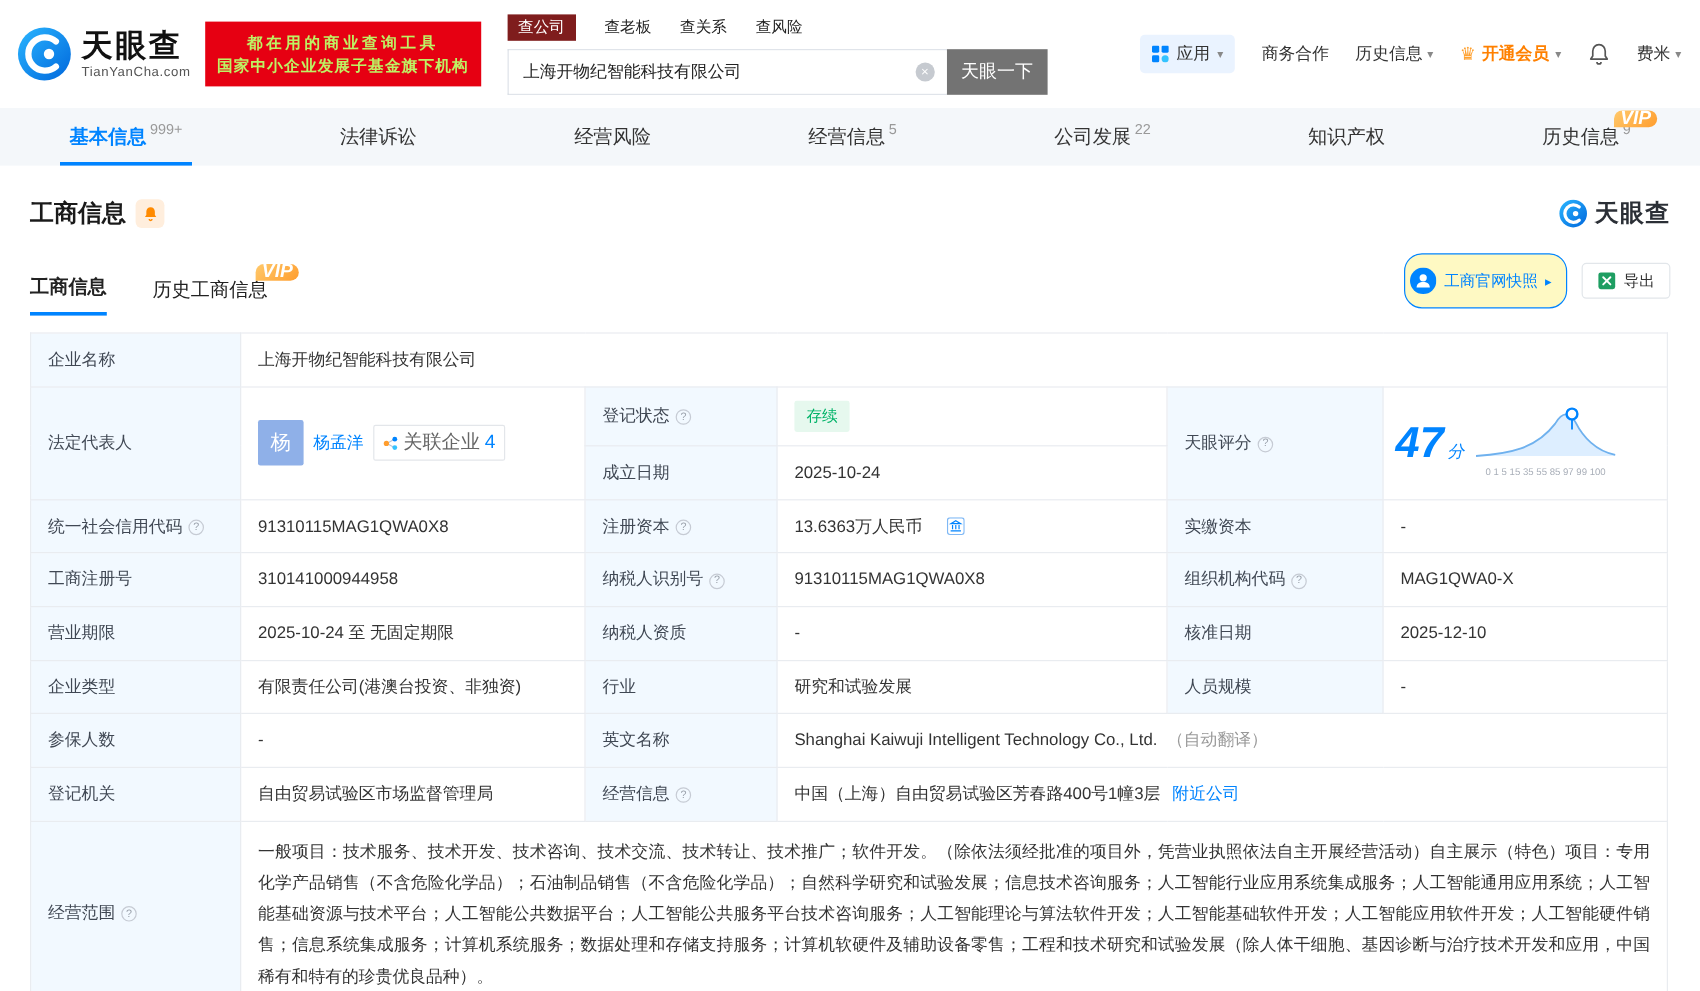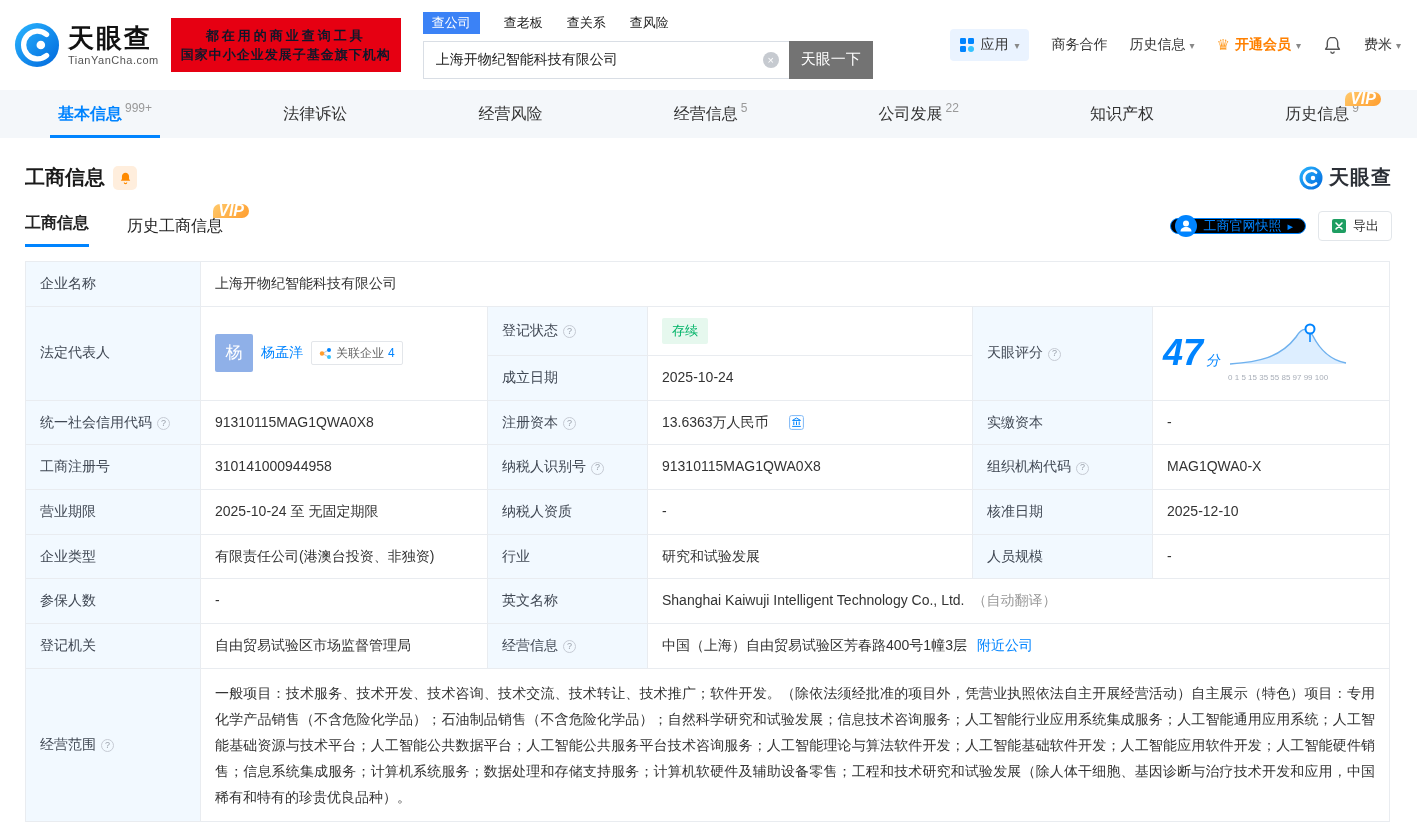--- a/index.html
+++ b/index.html
@@ -6,27 +6,27 @@
   body {
     width: 1417px; height: 826px; overflow: hidden; background: #fff;
     font-family: "Liberation Sans", "DejaVu Sans", sans-serif; color: #333;
   }
   
   .header { display: flex; align-items: center; height: 90px; padding: 0 16px 0 14px; }
   .logo { display: flex; align-items: center; gap: 8px; cursor: pointer; }
   .logo-icon { width: 46px; height: 46px; display: block; }
   .logo-brand { font-size: 26px; font-weight: 700; color: #111; letter-spacing: 2px; line-height: 28px; }
   .logo-domain { font-size: 11px; color: #555; letter-spacing: .5px; margin-top: 2px; }
-  .banner { background: #e60012; color: #0f172a; text-align: center; padding: 8px 10px; margin-left: 12px; }
+  .banner { background: #e60012; color: #bef264; text-align: center; padding: 8px 10px; margin-left: 12px; }
   .banner-line1 { font-size: 13px; font-weight: 700; letter-spacing: 3px; line-height: 19px; }
   .banner-line2 { font-size: 13px; font-weight: 700; letter-spacing: 1px; line-height: 19px; }
   .search-area { margin-left: 22px; }
   .search-tabs { display: flex; align-items: center; gap: 24px; margin-bottom: 7px; }
   .stab { font-size: 13px; color: #222; cursor: pointer; }
-  .stab.active { background: #3b82f6; color: #fff; padding: 2px 9px; }
+  .stab.active { background: #7f1d1d; color: #fff; padding: 2px 9px; }
   .search-row { display: flex; }
   .search-box { position: relative; width: 366px; height: 38px; border: 1px solid #d9dee5; border-right: none; background: #fff; }
   .search-input { width: 100%; height: 100%; border: none; outline: none; padding: 0 34px 0 12px; font-size: 14px; color: #222; font-family: inherit; }
   .clear-icon { position: absolute; right: 10px; top: 50%; transform: translateY(-50%); width: 16px; height: 16px; border-radius: 50%;
     background: #c6cad0; color: #fff; font-size: 11px; display: flex; align-items: center; justify-content: center; cursor: pointer; }
   .search-btn { width: 84px; height: 38px; background: #737373; border: none; color: #fff; font-size: 15px; cursor: pointer; font-family: inherit; }
   .header-right { margin-left: auto; display: flex; align-items: center; gap: 22px; font-size: 14px; color: #333; white-space: nowrap; }
   .apps-chip { display: flex; align-items: center; gap: 6px; background: #eaf3ff; border-radius: 4px; padding: 7px 10px; cursor: pointer; }
   .caret { font-size: 10px; color: #888; }
   .hlink { display: flex; align-items: center; gap: 4px; cursor: pointer; }
@@ -47,44 +47,44 @@
   .page-title { font-size: 20px; font-weight: 700; color: #1a1a1a; }
   .bell-chip { width: 24px; height: 24px; border-radius: 5px; background: #ffeedd; display: flex; align-items: center; justify-content: center; margin-left: 8px; cursor: pointer; }
   .brandmark { margin-left: auto; display: flex; align-items: center; gap: 6px; }
   .brandmark-text { font-size: 20px; font-weight: 700; color: #2b2f36; letter-spacing: 1px; }
   .subtab-row { display: flex; align-items: flex-end; margin-top: 20px; }
   .subtab { position: relative; font-size: 16px; color: #222; padding-bottom: 10px; cursor: pointer; }
   .subtab.active { font-weight: 700; border-bottom: 3px solid #0084ff; }
   .subtab + .subtab { margin-left: 38px; }
   .subtab .vip-tag { top: -12px; right: -26px; }
   .actions { margin-left: auto; display: flex; gap: 12px; align-items: center; padding-bottom: 6px; }
-  .snapshot-btn { display: flex; align-items: center; gap: 6px; height: 16px; border: 1px solid #0084ff; border-radius: 15px;
-    background: #000000; color: #0084ff; font-size: 13px; padding: 0 12px 0 4px; cursor: pointer; font-family: inherit; }
+  .snapshot-btn { display: flex; align-items: center; gap: 6px; height: 46px; border: 1px solid #0084ff; border-radius: 15px;
+    background: #fef9c3; color: #0084ff; font-size: 13px; padding: 0 12px 0 4px; cursor: pointer; font-family: inherit; }
   .snap-arrow { font-size: 11px; }
   .export-btn { display: flex; align-items: center; gap: 6px; height: 30px; border: 1px solid #e2e6ea; border-radius: 4px;
     background: #fff; color: #333; font-size: 13px; padding: 0 12px; cursor: pointer; font-family: inherit; }
   
   table.info { width: 1364px; border-collapse: collapse; margin-top: 14px; table-layout: fixed; }
   .info td { border: 1px solid #e9ecf0; padding: 11px 14px; font-size: 14px; color: #333; vertical-align: middle; line-height: 1.55; word-break: break-all; }
   td.lbl { background: #f2f9ff; color: #404854; }
   .qi { display: inline-flex; align-items: center; justify-content: center; width: 13px; height: 13px; border: 1px solid #c6cbd4;
     border-radius: 50%; color: #9aa1ab; font-size: 9px; margin-left: 5px; vertical-align: 1px; cursor: pointer; }
   .rep { display: flex; align-items: center; gap: 8px; }
   .avatar { width: 38px; height: 38px; background: #8fb0e8; color: #fff; font-size: 17px; display: flex; align-items: center; justify-content: center; border-radius: 2px; cursor: pointer; flex: none; }
   .rep-name { color: #0084ff; cursor: pointer; }
-  .rel-tag { display: inline-flex; align-items: center; gap: 4px; border: 1px solid #e3e6ea; border-radius: 2px; padding: 2px 7px; font-size: 12px; color: #666; cursor: pointer; white-space: nowrap; }
+  .rel-tag { display: inline-flex; align-items: center; gap: 4px; border: 1px solid #e3e6ea; border-radius: 2px; padding: 2px 7px; font-size: 16px; color: #666; cursor: pointer; white-space: nowrap; }
   .rel-count { color: #0084ff; }
   .badge-green { display: inline-block; background: #e6f8ee; color: #00b368; font-size: 13px; padding: 3px 10px; border-radius: 2px; }
   .score-cell { padding: 4px 10px !important; }
   .score-wrap { display: flex; align-items: center; gap: 8px; }
   .score-num { display: flex; align-items: baseline; color: #0084ff; font-style: italic; font-weight: 700; }
   .score-val { font-size: 36px; }
   .score-unit { font-size: 14px; margin-left: 3px; font-weight: 400; }
   .score-chart { display: flex; flex-direction: column; align-items: center; }
-  .ticks { width: 120px; font-size: 8px; color: #a8aeb8; white-space: nowrap; overflow: hidden; margin-top: 1px; }
+  .ticks { width: 120px; text-align: center; font-size: 8px; color: #a8aeb8; white-space: nowrap; overflow: hidden; margin-top: 1px; }
   .capital { display: flex; align-items: center; gap: 20px; }
   .note { color: #999; margin-left: 8px; }
   .blue-link { color: #0084ff; margin-left: 10px; cursor: pointer; }
   .scope-text { line-height: 26px; text-align: justify; }
 </style>
 </head>
 <body>
 
 <div class="header">
   <div class="logo">

